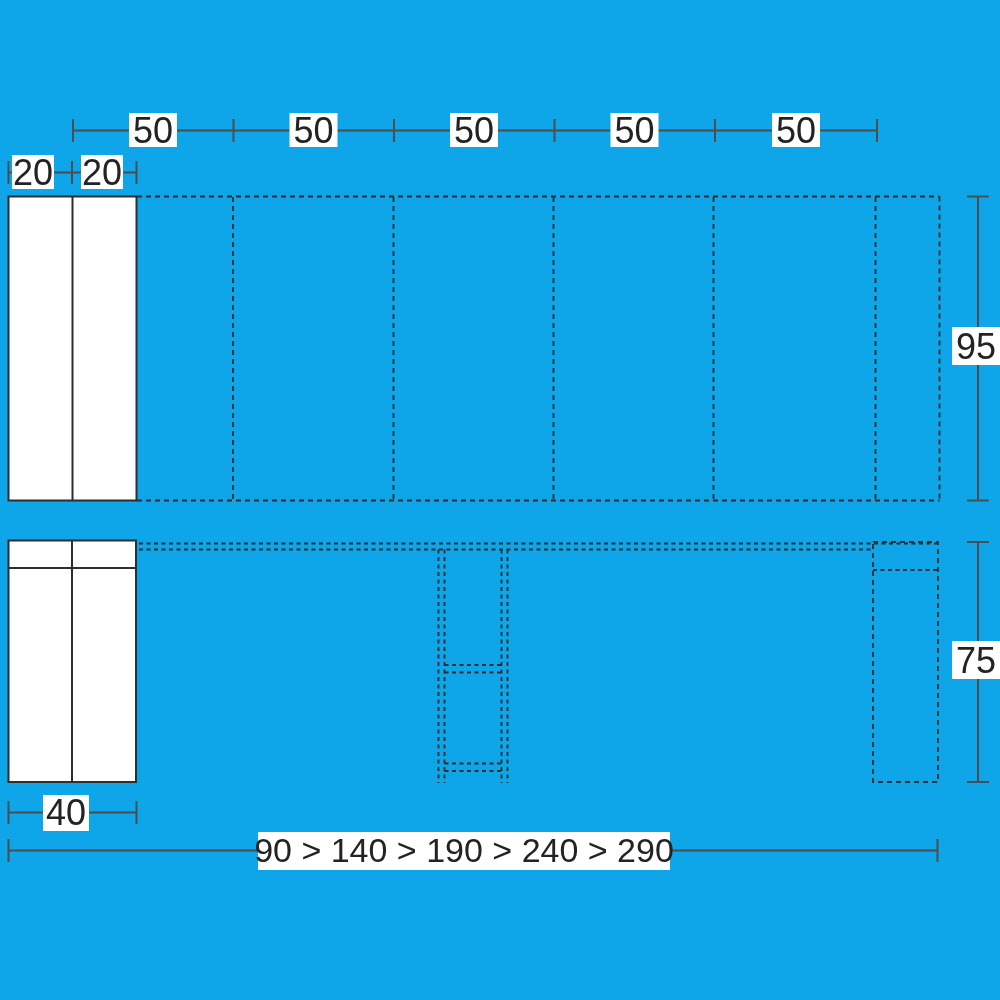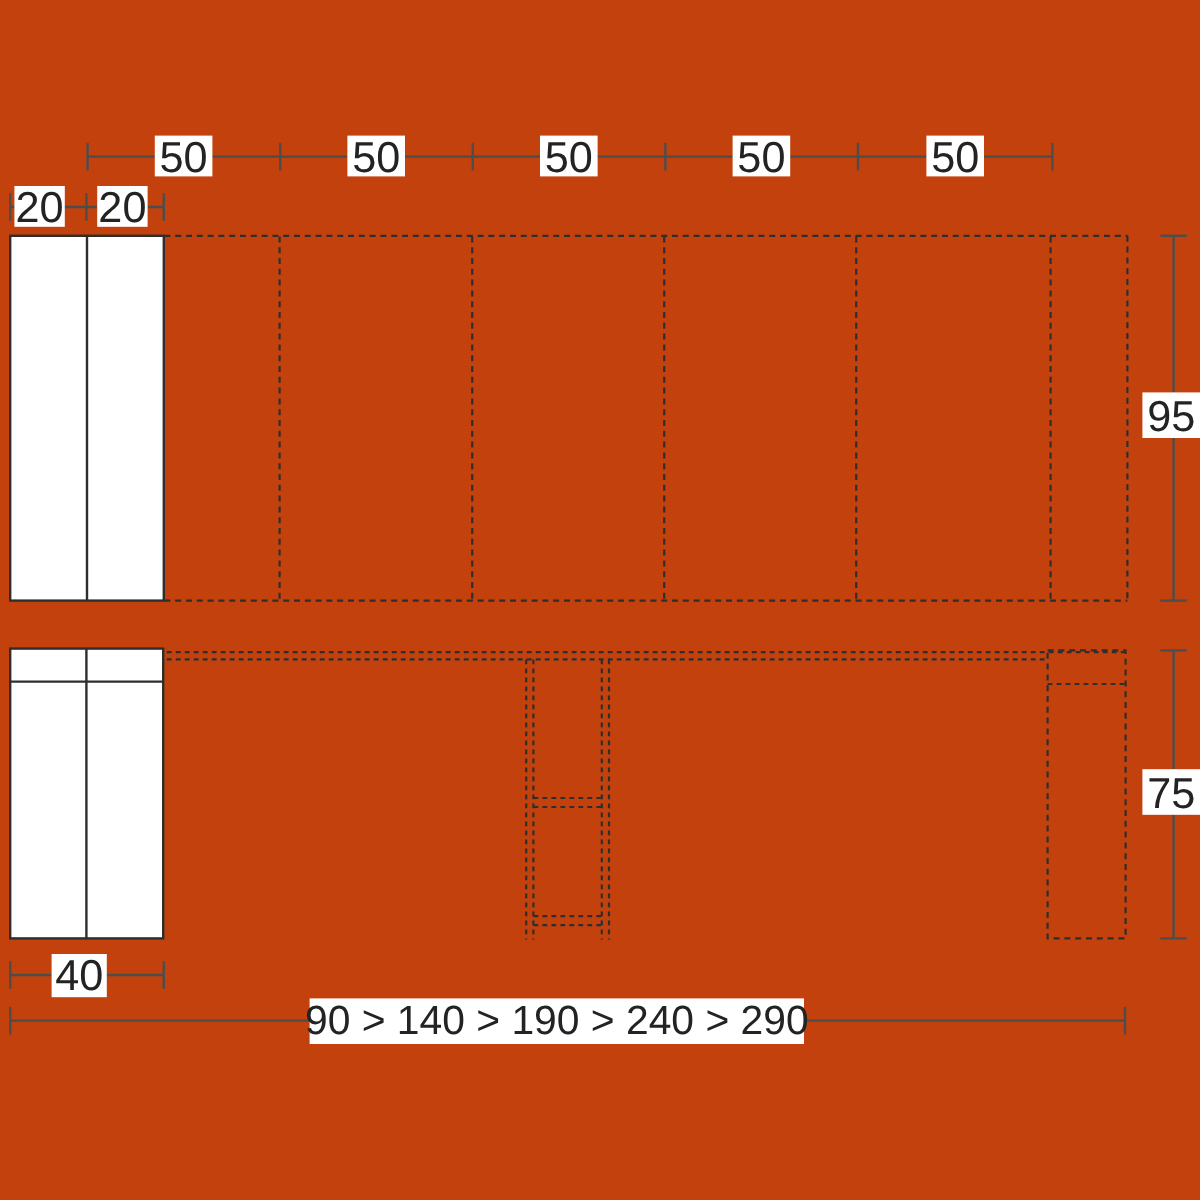--- a/index.html
+++ b/index.html
@@ -1,20 +1,20 @@
 <!DOCTYPE html>
 <html><head>
 <meta charset="utf-8">
 <style>
   html, body { margin: 0; padding: 0; background: #ffffff; }
   .stage {
     position: relative;
     width: 1000px;
     height: 1000px;
-    background: #c2410c;
+    background: #0ea5e9;
     font-family: "Liberation Sans", sans-serif;
     overflow: hidden;
   }
   svg { display: block; }
   
   .ln   { stroke: #2e2e2e; stroke-width: 2; fill: none; stroke-linecap: butt; }
   .panel { fill: #ffffff; stroke: #2e2e2e; stroke-width: 2; }
   
   .dash  { stroke: #2e2e2e; stroke-width: 1.8; fill: none; stroke-dasharray: 5 4; }
   .fdash { stroke: #2e2e2e; stroke-width: 1.8; fill: none; stroke-dasharray: 4 3.5; }

